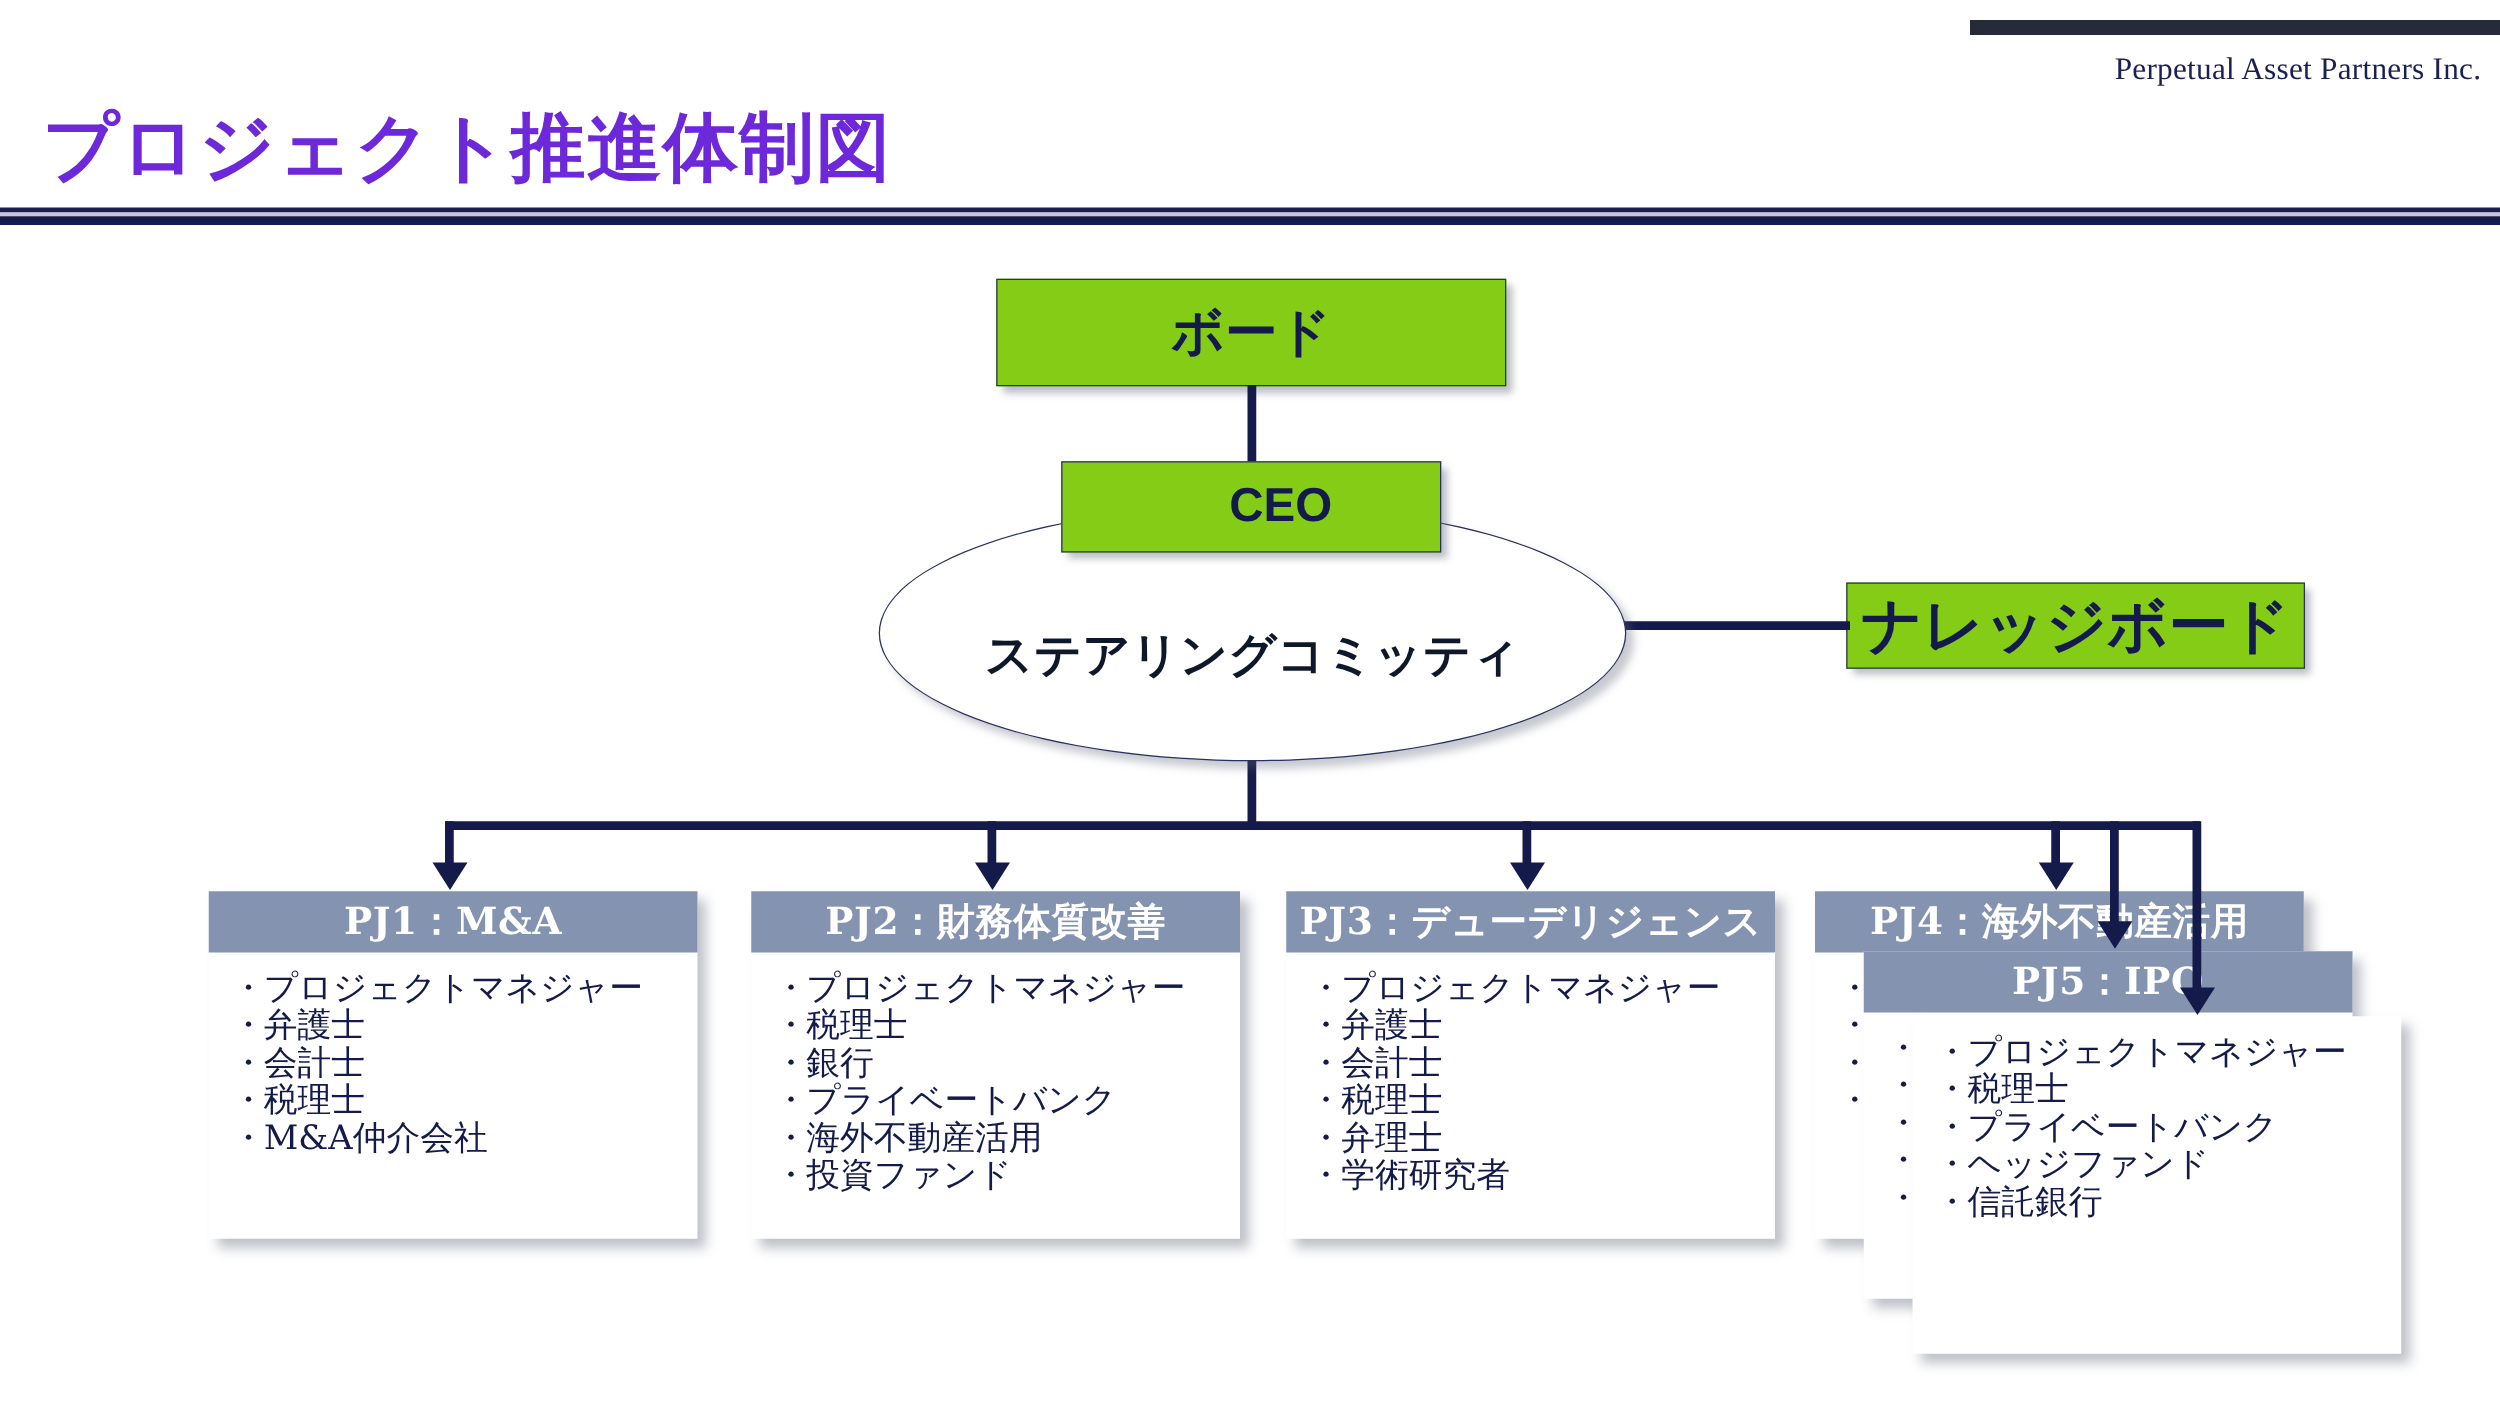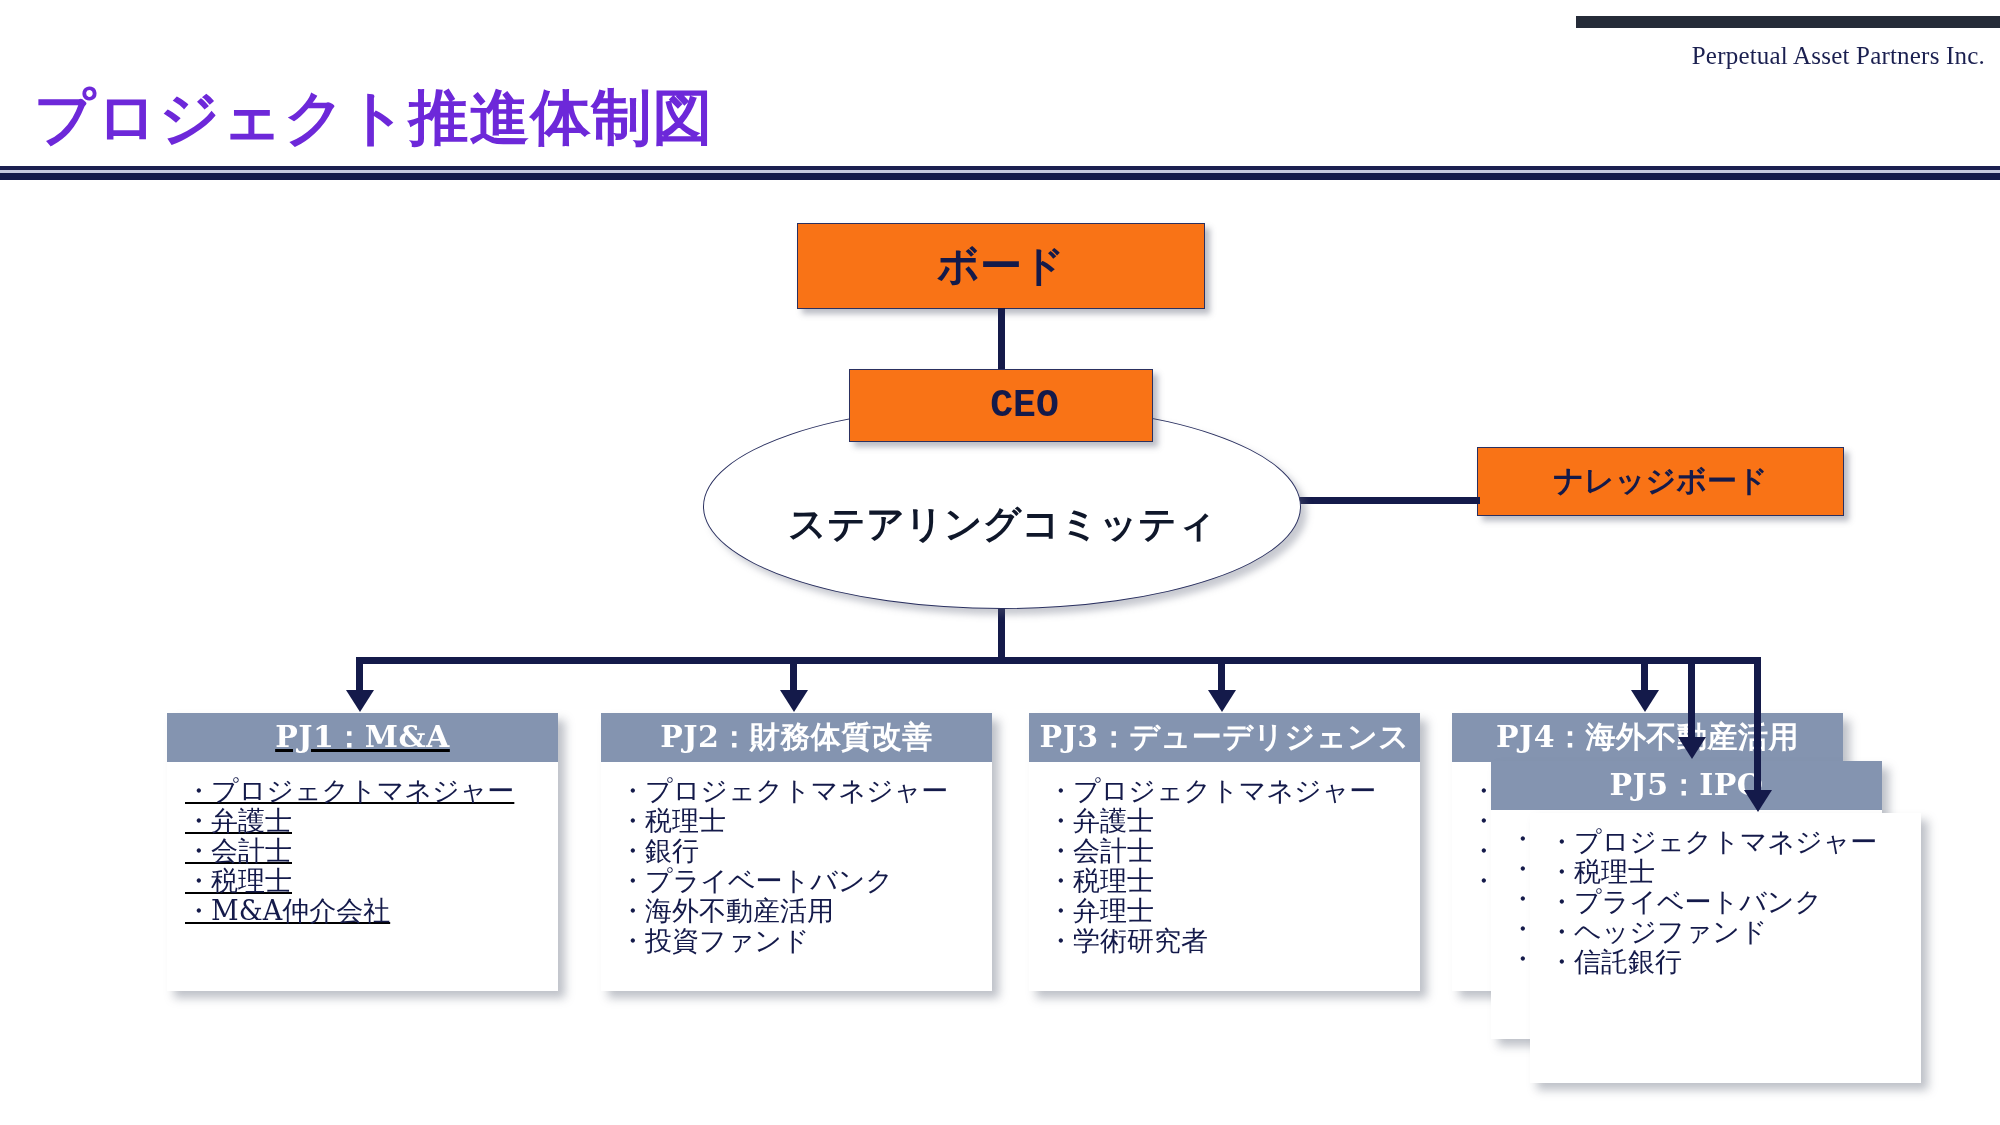--- a/index.html
+++ b/index.html
@@ -57,33 +57,33 @@
   }
   .rule-line-b {
     position: absolute; left: 0; top: 7px;
     width: 2000px; height: 7px;
     background: #141a4a;
   }
 
   
   .node-box {
     position: absolute;
-    background: #f97316;
+    background: #84cc16;
     border: 1.5px solid #2a3060;
     box-shadow: 5px 5px 6px rgba(90,95,115,0.42);
     display: flex;
     align-items: center;
     justify-content: center;
     color: #141a4a;
     font-weight: bold;
-    font-family: Liberation Mono, monospace;
+    font-family: Liberation Sans, sans-serif;
   }
   #board-box  { left: 797px;  top: 207px; width: 408px; height: 86px;  font-size: 42px; }
   #ceo-box    { left: 849px;  top: 353px; width: 304px; height: 73px;  font-size: 38px; z-index: 6; padding-left: 47px; }
-  #knowledge-box { left: 1477px; top: 431px; width: 367px; height: 69px; font-size: 30px; }
+  #knowledge-box { left: 1477px; top: 450px; width: 367px; height: 69px; font-size: 48px; }
 
   .ellipse-node {
     position: absolute;
     left: 703px; top: 388px;
     width: 598px; height: 205px;
     border: 1.6px solid #2a3060;
     border-radius: 50%;
     background: #ffffff;
     box-shadow: 6px 6px 7px rgba(95,100,120,0.35);
     display: flex;
@@ -147,21 +147,21 @@
   }
   .pj-bullet {
     display: inline-block;
     width: 26px;
     flex: 0 0 26px;
     color: #141a4a;
     font-size: 27px;
   }
 
   
-  #pj1 { left: 167px;  top: 697px; width: 391px; height: 278px; z-index: 4; text-decoration: underline; }
+  #pj1 { left: 167px;  top: 697px; width: 391px; height: 278px; z-index: 4; }
   #pj2 { left: 601px;  top: 697px; width: 391px; height: 278px; z-index: 4; }
   #pj3 { left: 1029px; top: 697px; width: 391px; height: 278px; z-index: 4; }
   #pj4 { left: 1452px; top: 697px; width: 391px; height: 278px; z-index: 4; }
   #pj5 { left: 1491px; top: 745px; width: 391px; height: 278px; z-index: 5; }
   #pj6 { left: 1530px; top: 797px; width: 391px; height: 270px; z-index: 7; }
 
   #pj1 .pj-header, #pj2 .pj-header, #pj3 .pj-header,
   #pj4 .pj-header, #pj5 .pj-header, #pj6 .pj-header { height: 49px; }
 </style>
 </head>

